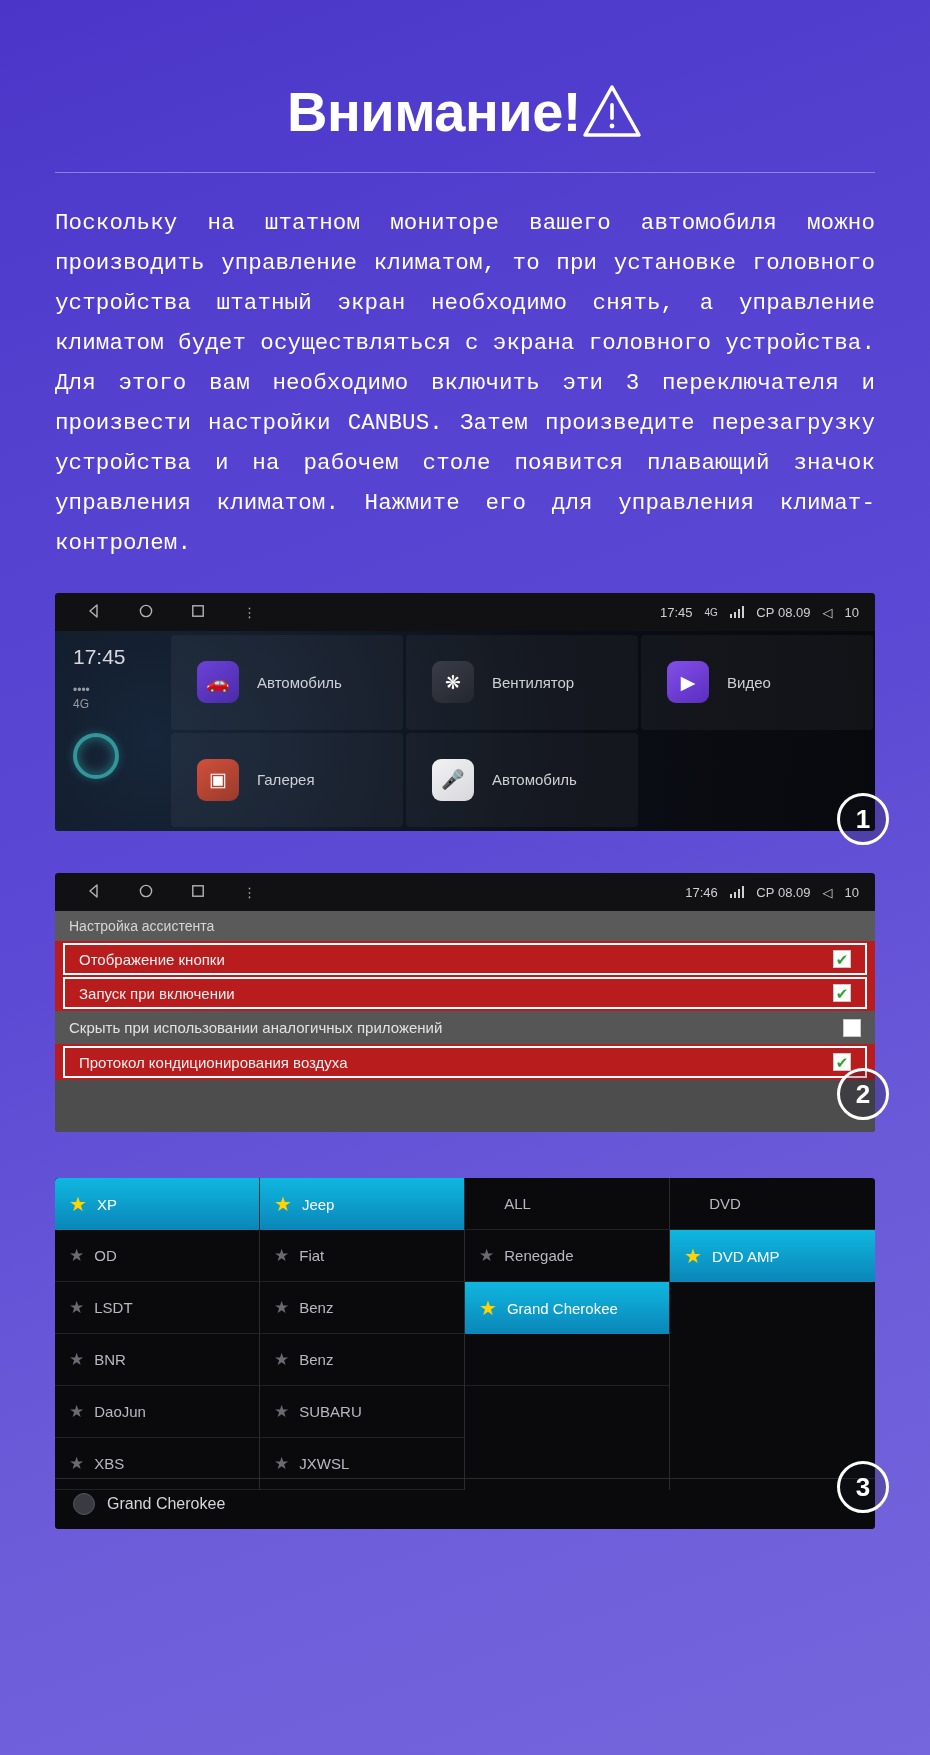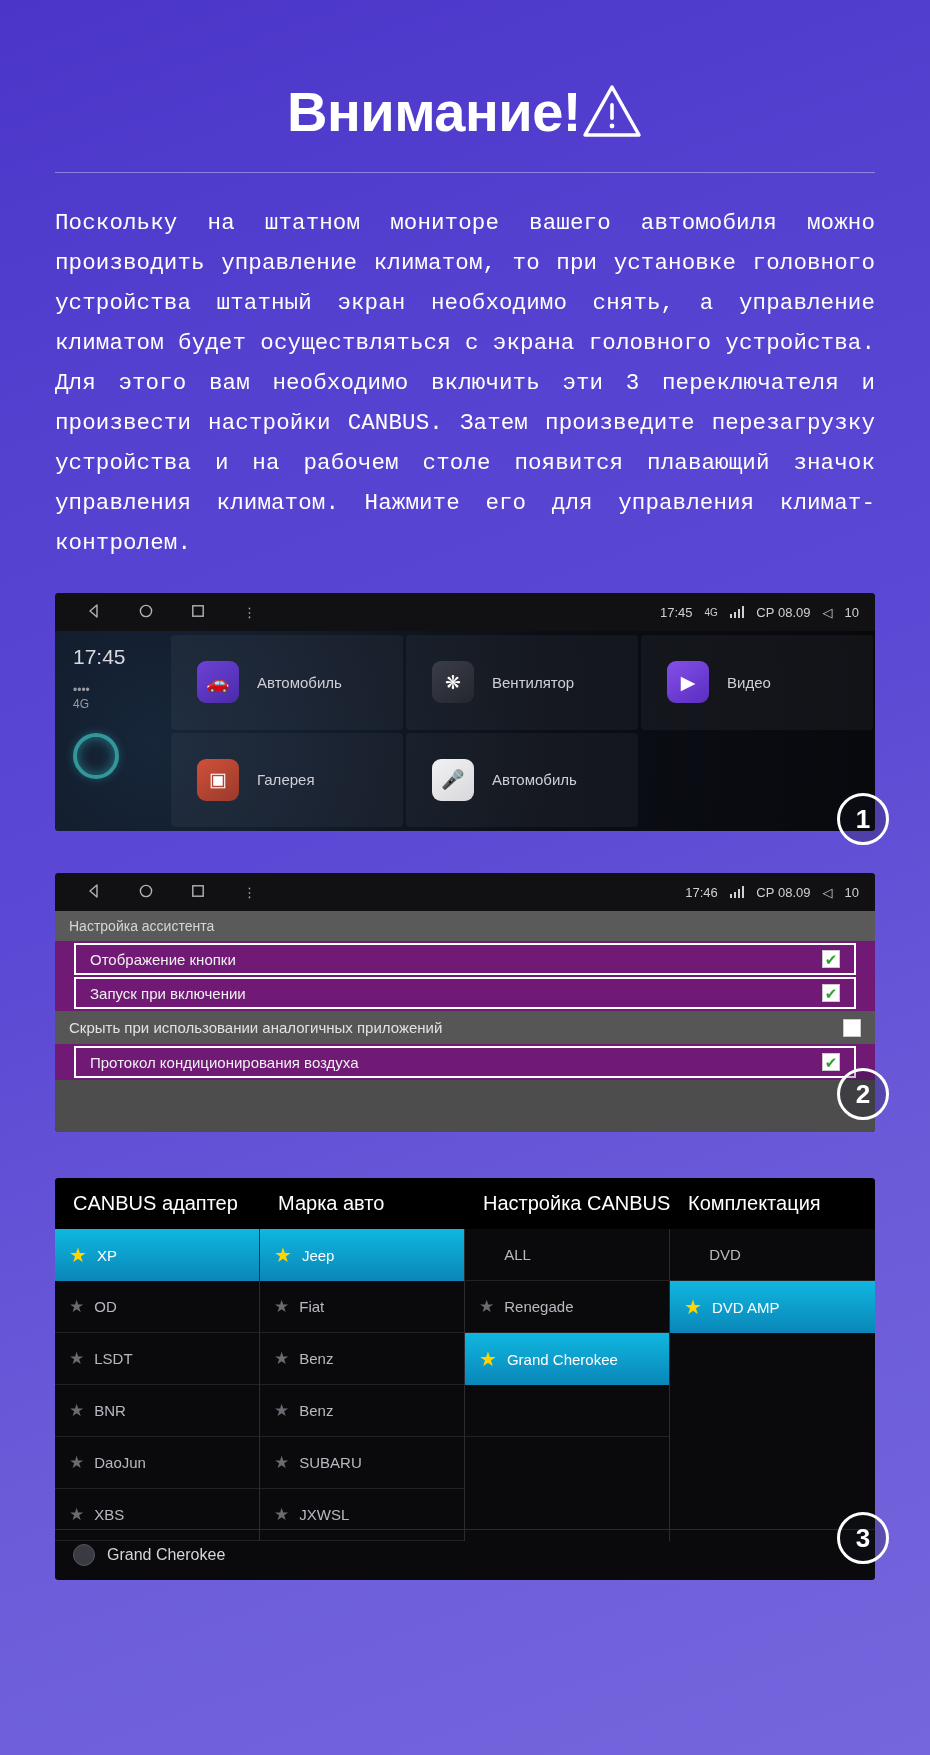--- a/index.html
+++ b/index.html
@@ -115,32 +115,32 @@
     padding-left: 23px;
   }
   .ic-car  { background: linear-gradient(145deg,#6d42d8,#4a2aa8); }
   .ic-asst { background: linear-gradient(145deg,#5a7bff,#3355e6); }
   .ic-fan  { background: linear-gradient(145deg,#3a3d48,#25272f); }
   .ic-vid  { background: linear-gradient(145deg,#8450e8,#5a2dc0); }
   .ic-gal  { background: linear-gradient(145deg,#d0503a,#9a3a2c); }
   .ic-voice{ background: linear-gradient(145deg,#f2f2f4,#d8d8dc); color:#3a7bd5; }
 
   
-  .settings { background: #701a75; }
+  .settings { background: #b91c1c; }
   .set-title {
     background: #5a5a5a; color: #d6d6d6; font-size: 14px;
     padding: 7px 14px;
   }
   .set-row {
     display: flex; align-items: center; justify-content: space-between;
     padding: 0 14px; height: 33px;
     color: #f0f0f0; font-size: 15px;
     border-top: 1px solid #6a6a6a; border-bottom: 1px solid #3d3d3d;
   }
-  .set-row.boxed { border: 2px solid #ffffff; margin: 2px 19px; height: 32px; }
+  .set-row.boxed { border: 2px solid #ffffff; margin: 2px 8px; height: 32px; }
   .set-row.plain { background: #4d4d4d; border: none; border-top: 1px solid #5a5a5a; }
   .chk {
     width: 18px; height: 18px; border: 1px solid #c9c9c9; background: #fff;
     display: flex; align-items: center; justify-content: center;
     font-size: 15px; color: #2fa02f; line-height: 1;
   }
   .chk.off { color: transparent; }
   .chev { color: #d0d0d0; font-size: 15px; }
   .set-pad { height: 52px; background: #4d4d4d; }
   .cb-head {
@@ -345,26 +345,20 @@
 
 
         <div class="set-pad"></div>
       </div>
     </div>
     <div class="badge" style="bottom: 12px;">2</div>
   </div>
 
   <div class="shot" style="margin-top:46px">
     <div class="shot-inner">
-      <div class="cb-head">
-        <div>CANBUS адаптер</div>
-        <div>Марка авто</div>
-        <div>Настройка CANBUS</div>
-        <div>Комплектация</div>
-      </div>
 
       <div class="cb-cols">
 
         <div class="cb-col">
           <div class="cb-item sel">
               <span class="star">★</span>
               <span>XP</span>
             </div>
           <div class="cb-item">
               <span class="star">★</span>

